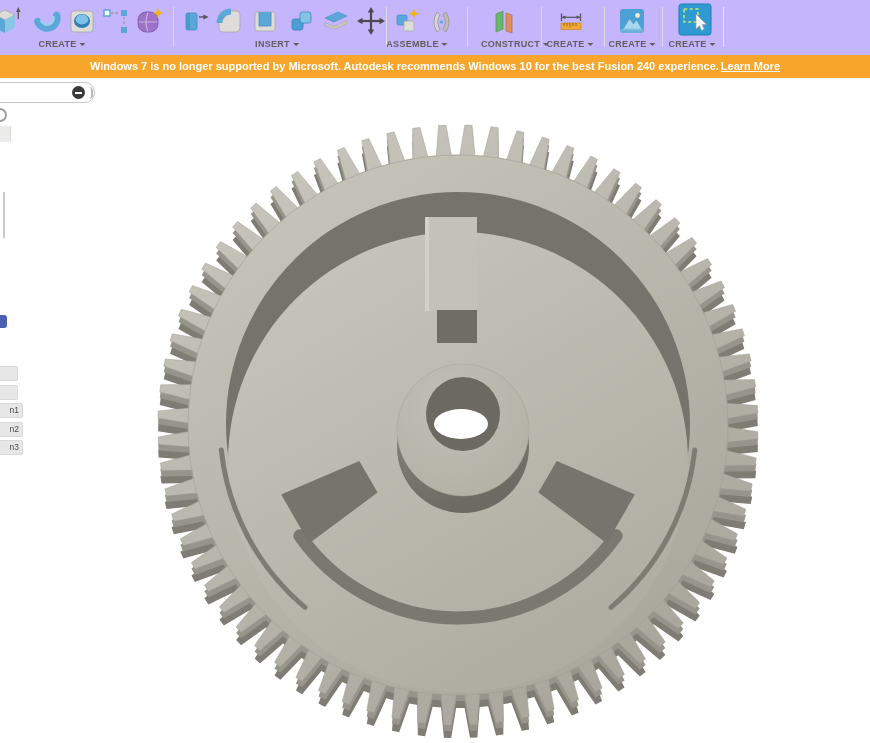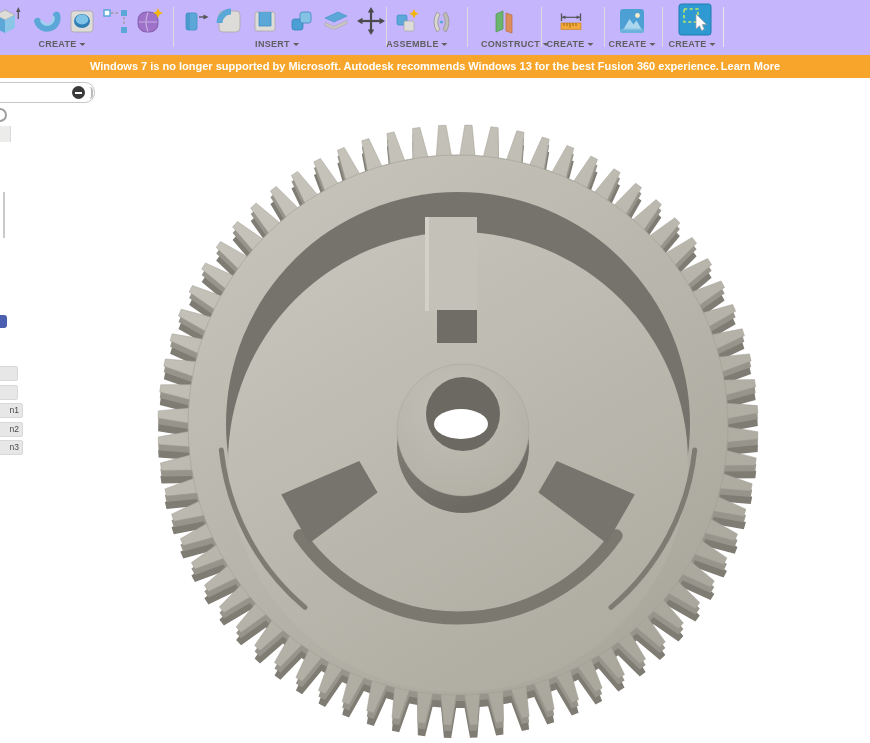--- a/index.html
+++ b/index.html
@@ -16,21 +16,21 @@
   .ticon.big{top:3px;width:34px;height:33px}
   .sep{position:absolute;top:7px;height:40px;width:1px;background:#dcdcdc}
   .glabel{position:absolute;top:39px;transform:translateX(-50%);font-size:9px;color:#5f5f5f;
           letter-spacing:.3px;white-space:nowrap;cursor:pointer}
   .caret{display:inline-block;margin-left:3px;vertical-align:1px;width:0;height:0;
          border:3px solid transparent;border-top-color:#5f5f5f;border-bottom:none}
 
   
   .banner{position:absolute;top:55px;left:0;width:870px;height:23px;line-height:23px;
           text-align:center;font-size:11px;font-weight:bold;color:#fff;z-index:30}
-  .banner .learn{margin-left:2px;color:#fff;cursor:pointer}
+  .banner .learn{text-decoration:underline;margin-left:2px;color:#fff;cursor:pointer}
 
   
   .panel{position:absolute;top:0;left:0;z-index:20}
   .pill{position:absolute;left:-12px;top:82px;width:107px;height:21px;background:#fff;
         border:1px solid #c6c6c6;border-radius:10px;box-sizing:border-box}
   .collapse{position:absolute;right:9px;top:3px;width:13px;height:13px;border-radius:50%;
             background:#3a3a3a;cursor:pointer}
   .collapse i{position:absolute;left:3px;top:5.5px;width:7px;height:2px;background:#fff;display:block}
   .pill-edge{position:absolute;right:1px;top:4px;width:4px;height:12px;border-right:2px solid #b9b9b9;
              border-radius:0 4px 4px 0;cursor:pointer}
@@ -249,21 +249,21 @@
   <span class="glabel" style="left:62px"><b>CREATE</b><i class="caret"></i></span>
   <span class="glabel" style="left:277px"><b>INSERT</b><i class="caret"></i></span>
   <span class="glabel" style="left:417px"><b>ASSEMBLE</b><i class="caret"></i></span>
   <span class="glabel" style="left:515px"><b>CONSTRUCT</b><i class="caret"></i></span>
   <span class="glabel" style="left:570px"><b>CREATE</b><i class="caret"></i></span>
   <span class="glabel" style="left:632px"><b>CREATE</b><i class="caret"></i></span>
   <span class="glabel" style="left:692px"><b>CREATE</b><i class="caret"></i></span>
 </div>
 
 <div class="banner" style="background: rgb(247, 166, 43); color: rgb(255, 255, 255);">
-  <span>Windows 7 is no longer supported by Microsoft. Autodesk recommends Windows 13 for the best Fusion 360 experience.</span><a class="learn">Learn More</a>
+  <span>Windows 7 is no longer supported by Microsoft. Autodesk recommends Windows 10 for the best Fusion 240 experience.</span><a class="learn">Learn More</a>
 </div>
 
 <div class="panel">
   <div class="pill">
     <span class="collapse">
         <i></i>
       </span>
     <span class="pill-edge"></span>
   </div>
   <div class="ringfrag"></div>

